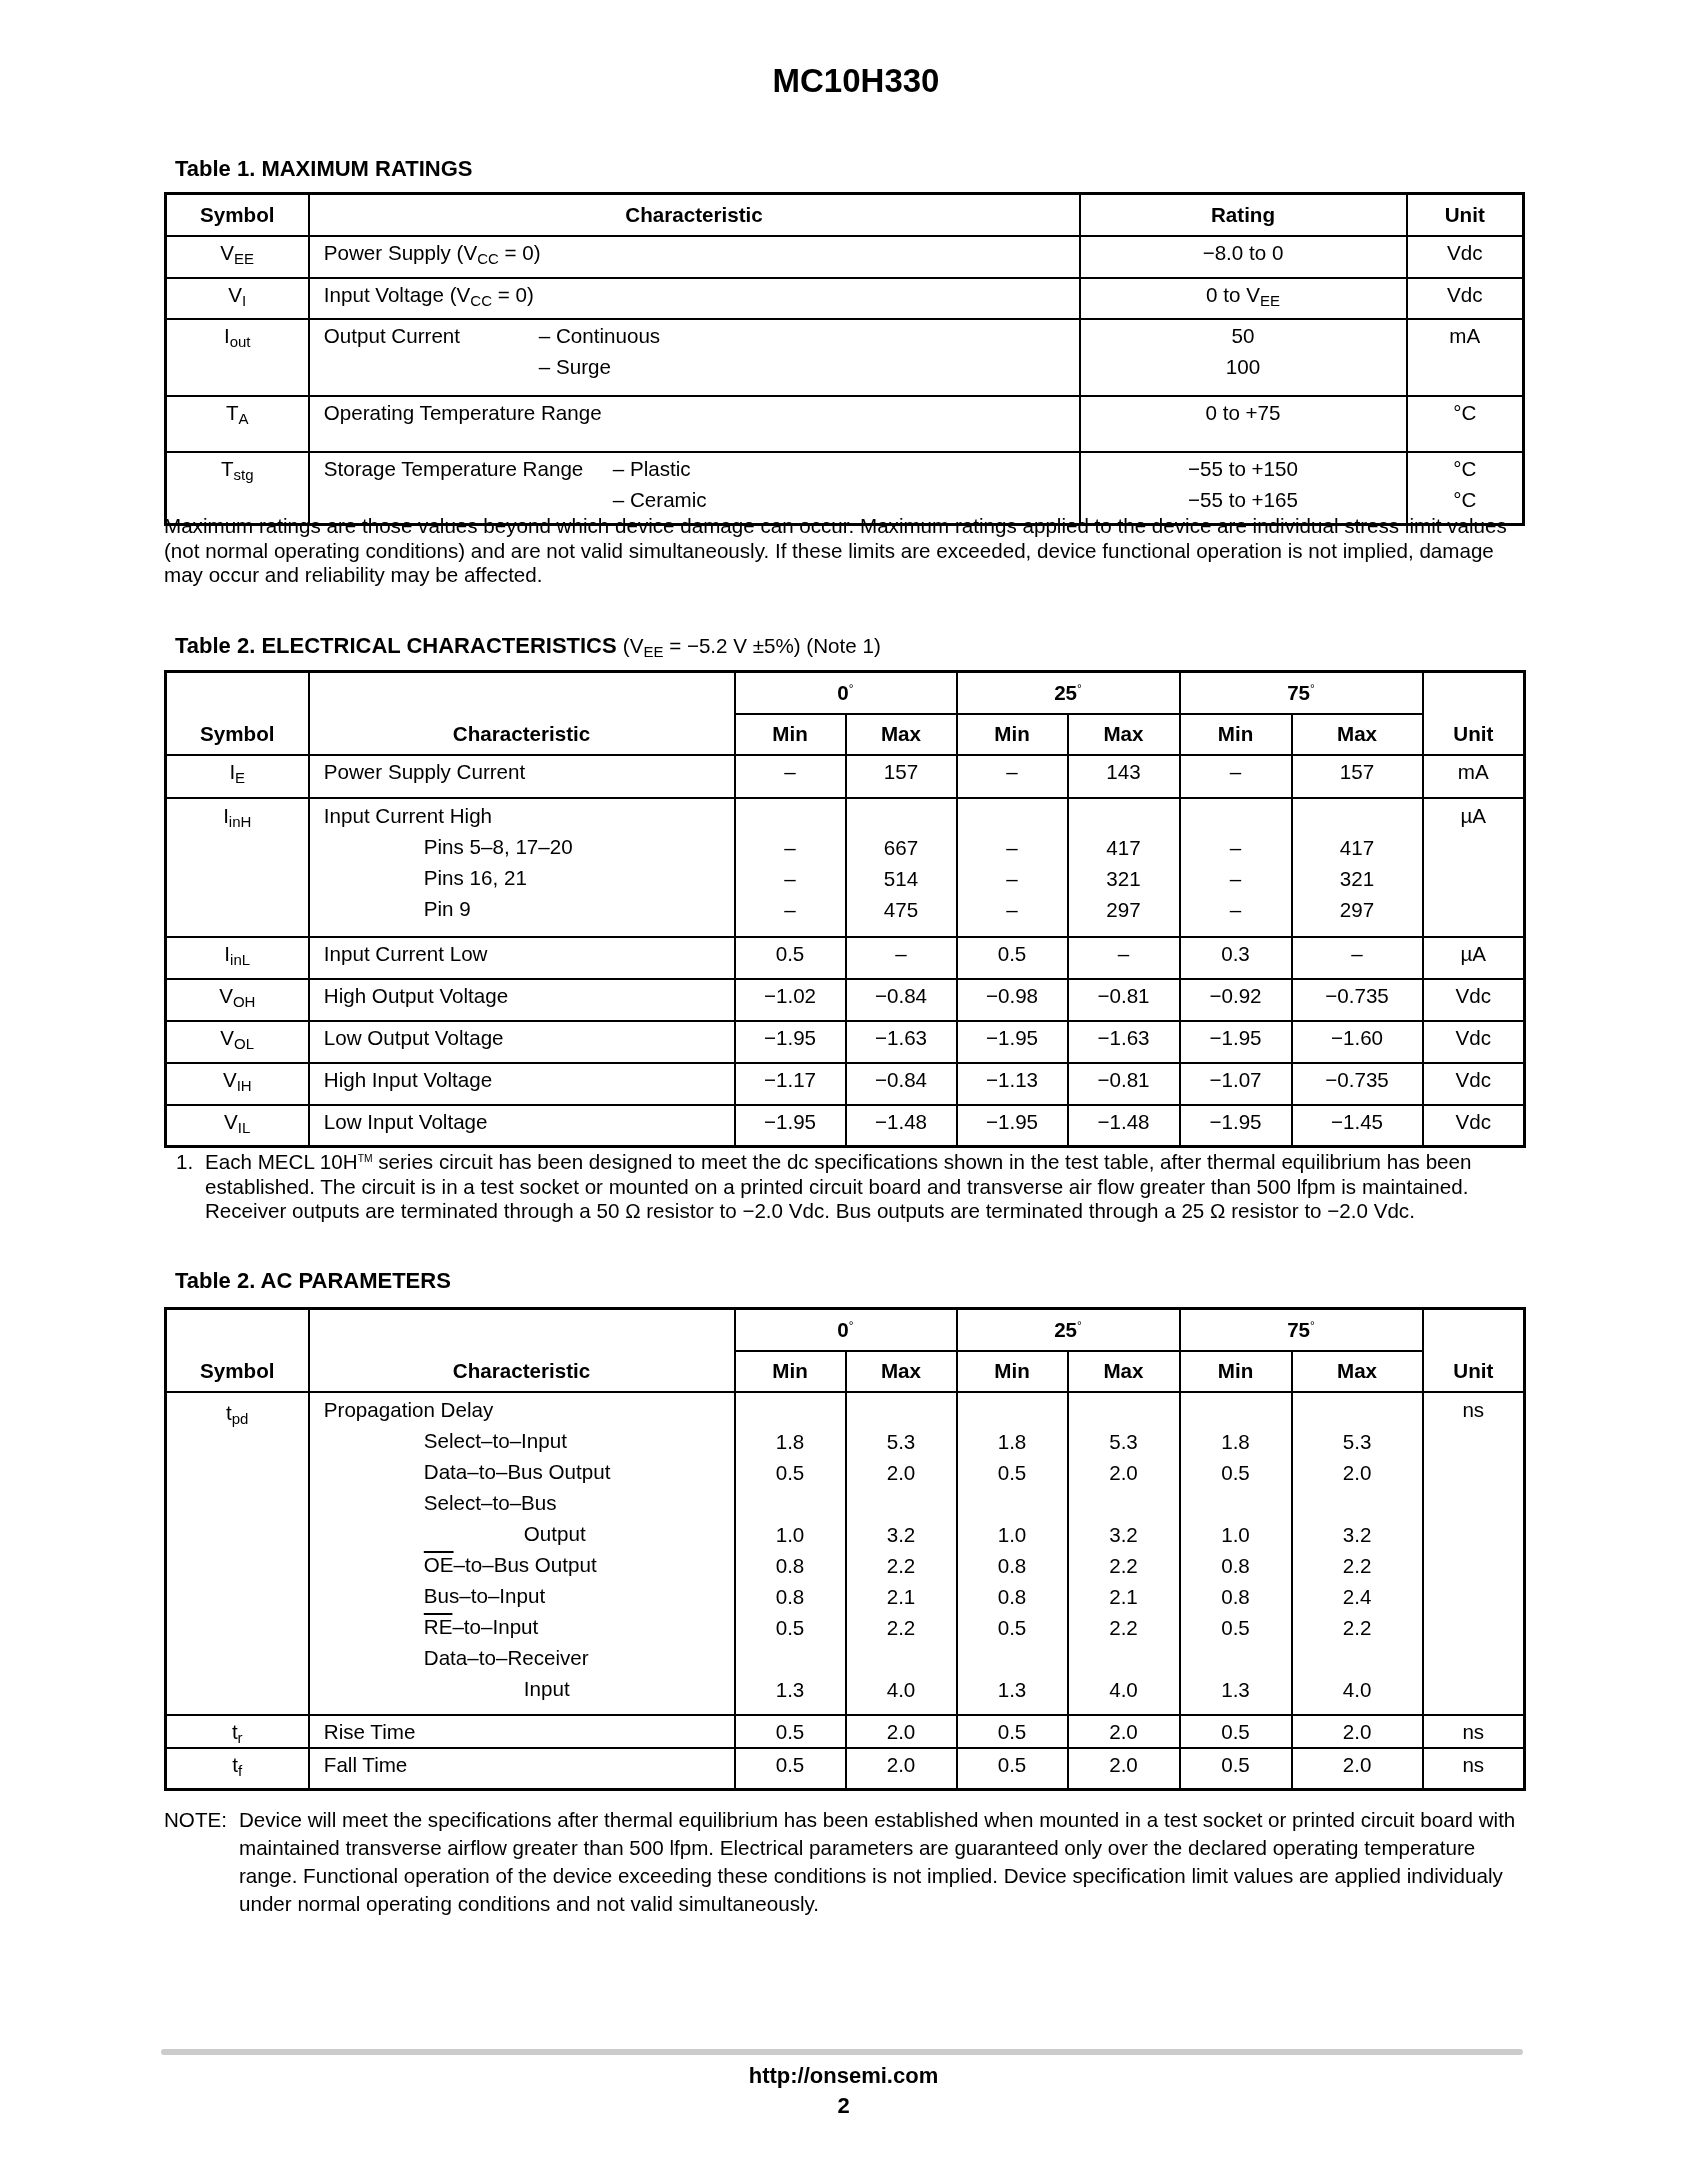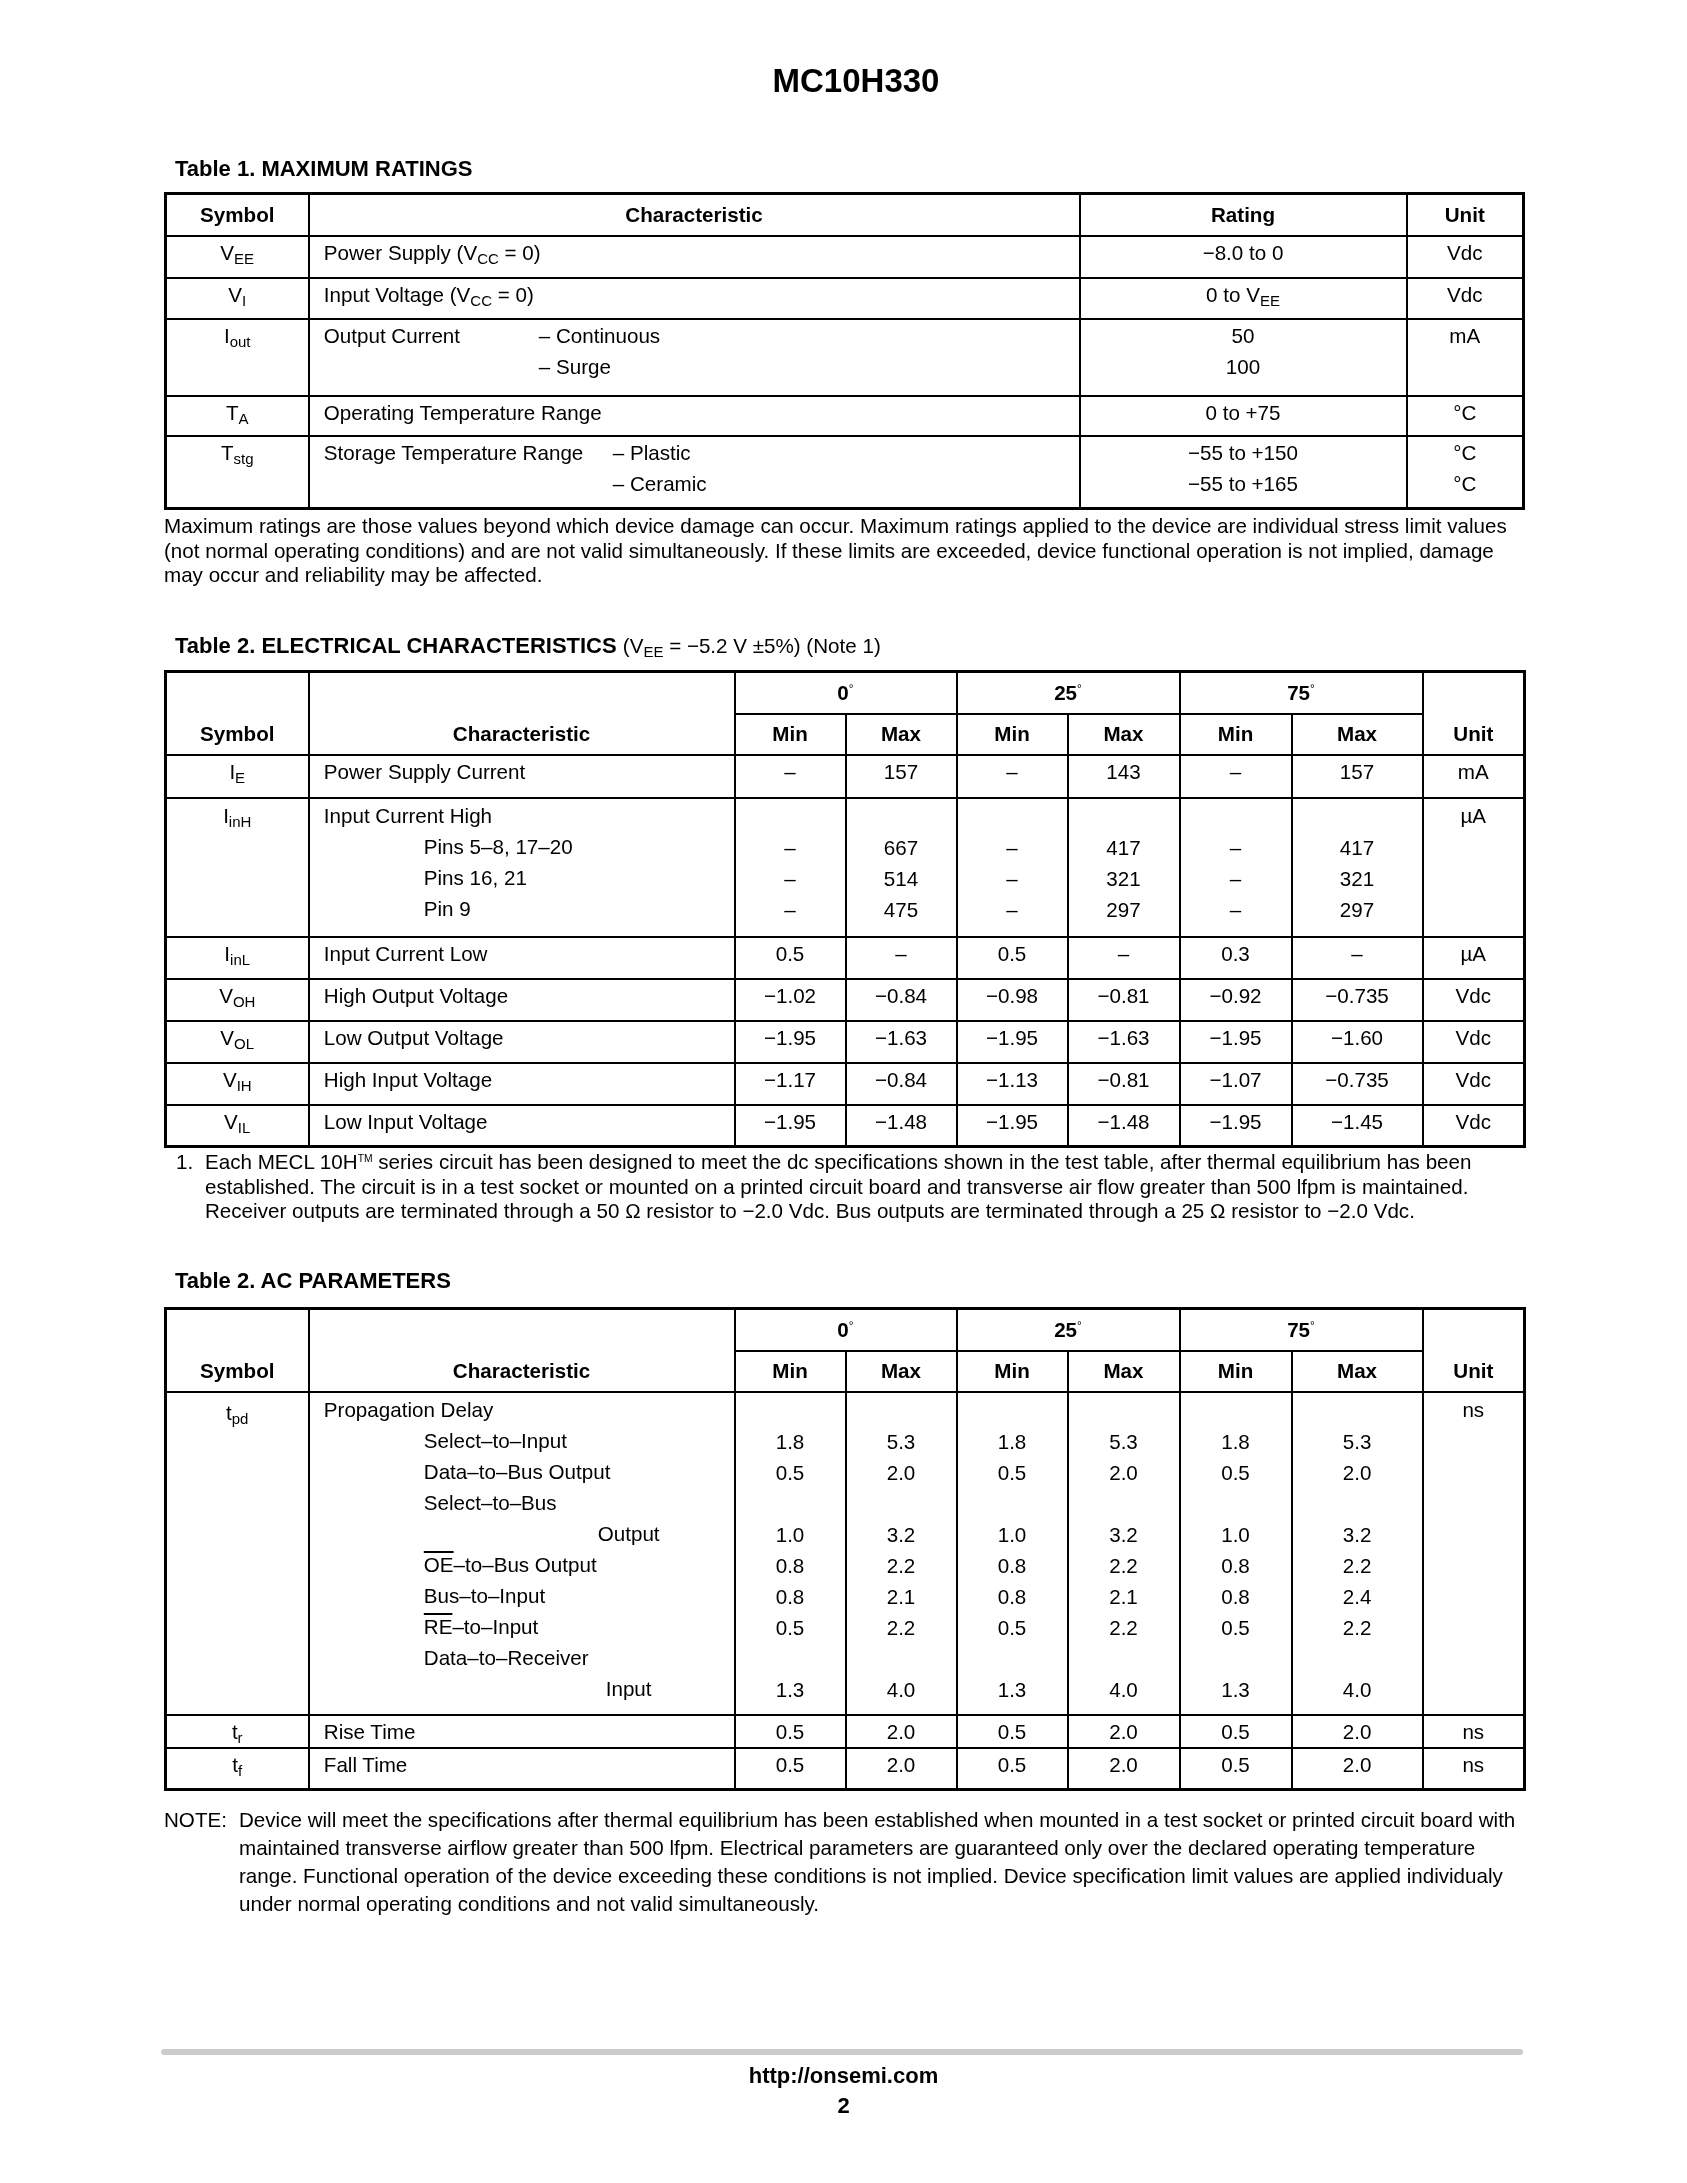--- a/index.html
+++ b/index.html
@@ -10,21 +10,21 @@
   .table-title { font-weight:bold; font-size:22px; left:175px; white-space:nowrap; }
   .table-title .cond { font-weight:normal; font-size:20.6px; }
   table.spec { position:absolute; left:164px; width:1358px; border-collapse:collapse; table-layout:fixed;
                font-size:20.6px; border:3.2px solid #000; }
   table.spec td, table.spec th { border:2.4px solid #000; padding:0; vertical-align:top; }
   table.spec th { font-weight:bold; text-align:center; vertical-align:middle; }
   table.spec td.c { text-align:center; }
   table.spec td.l { text-align:left; padding-left:14.3px; }
   .line { display:block; height:31px; line-height:31px; white-space:nowrap; }
   .ind1 { padding-left:100px; }
-  .ind2 { padding-left:200px;text-align:center; }
+  .ind2 { padding-left:200px; }
   sub { font-size:15px; vertical-align:-4px; line-height:0; }
   sup { font-size:12px; vertical-align:7.1px; line-height:0; font-weight:normal; }
   .ovl { text-decoration:overline; }
   .para { left:164px; width:1358px; font-size:20.6px; line-height:24.6px; }
   .note1 { left:176px; width:1358px; font-size:20.6px; line-height:24.6px; padding-left:29px; text-indent:-29px; box-sizing:border-box; }
   .note2 { left:164px; width:1358px; font-size:20.6px; line-height:28px; padding-left:75px; text-indent:-75px; box-sizing:border-box; }
   .footer-rule { left:161px; width:1362px; top:2049px; height:5.6px; background:#cccccc; border-radius:3.2px; }
   .footer-url { left:0; width:1687px; top:2063px; text-align:center; font-weight:bold; font-size:22px; }
   .footer-page { left:0; width:1687px; top:2093px; text-align:center; font-weight:bold; font-size:22px; }
 </style>
@@ -85,21 +85,21 @@
       <span class="line"><span style="display:inline-block;width:215px"></span><span>– Surge</span></span>
     </td>
     <td class="c">
       <span class="line">50</span>
       <span class="line">100</span>
     </td>
     <td class="c">
           <span class="line">mA</span>
         </td>
   </tr>
-  <tr style="height:40px">
+  <tr style="height:56px">
     <td class="c">
           <span class="line"><span>T</span><sub>A</sub></span>
         </td>
     <td class="l">
           <span class="line">Operating Temperature Range</span>
         </td>
     <td class="c">
           <span class="line">0 to +75</span>
         </td>
     <td class="c">

